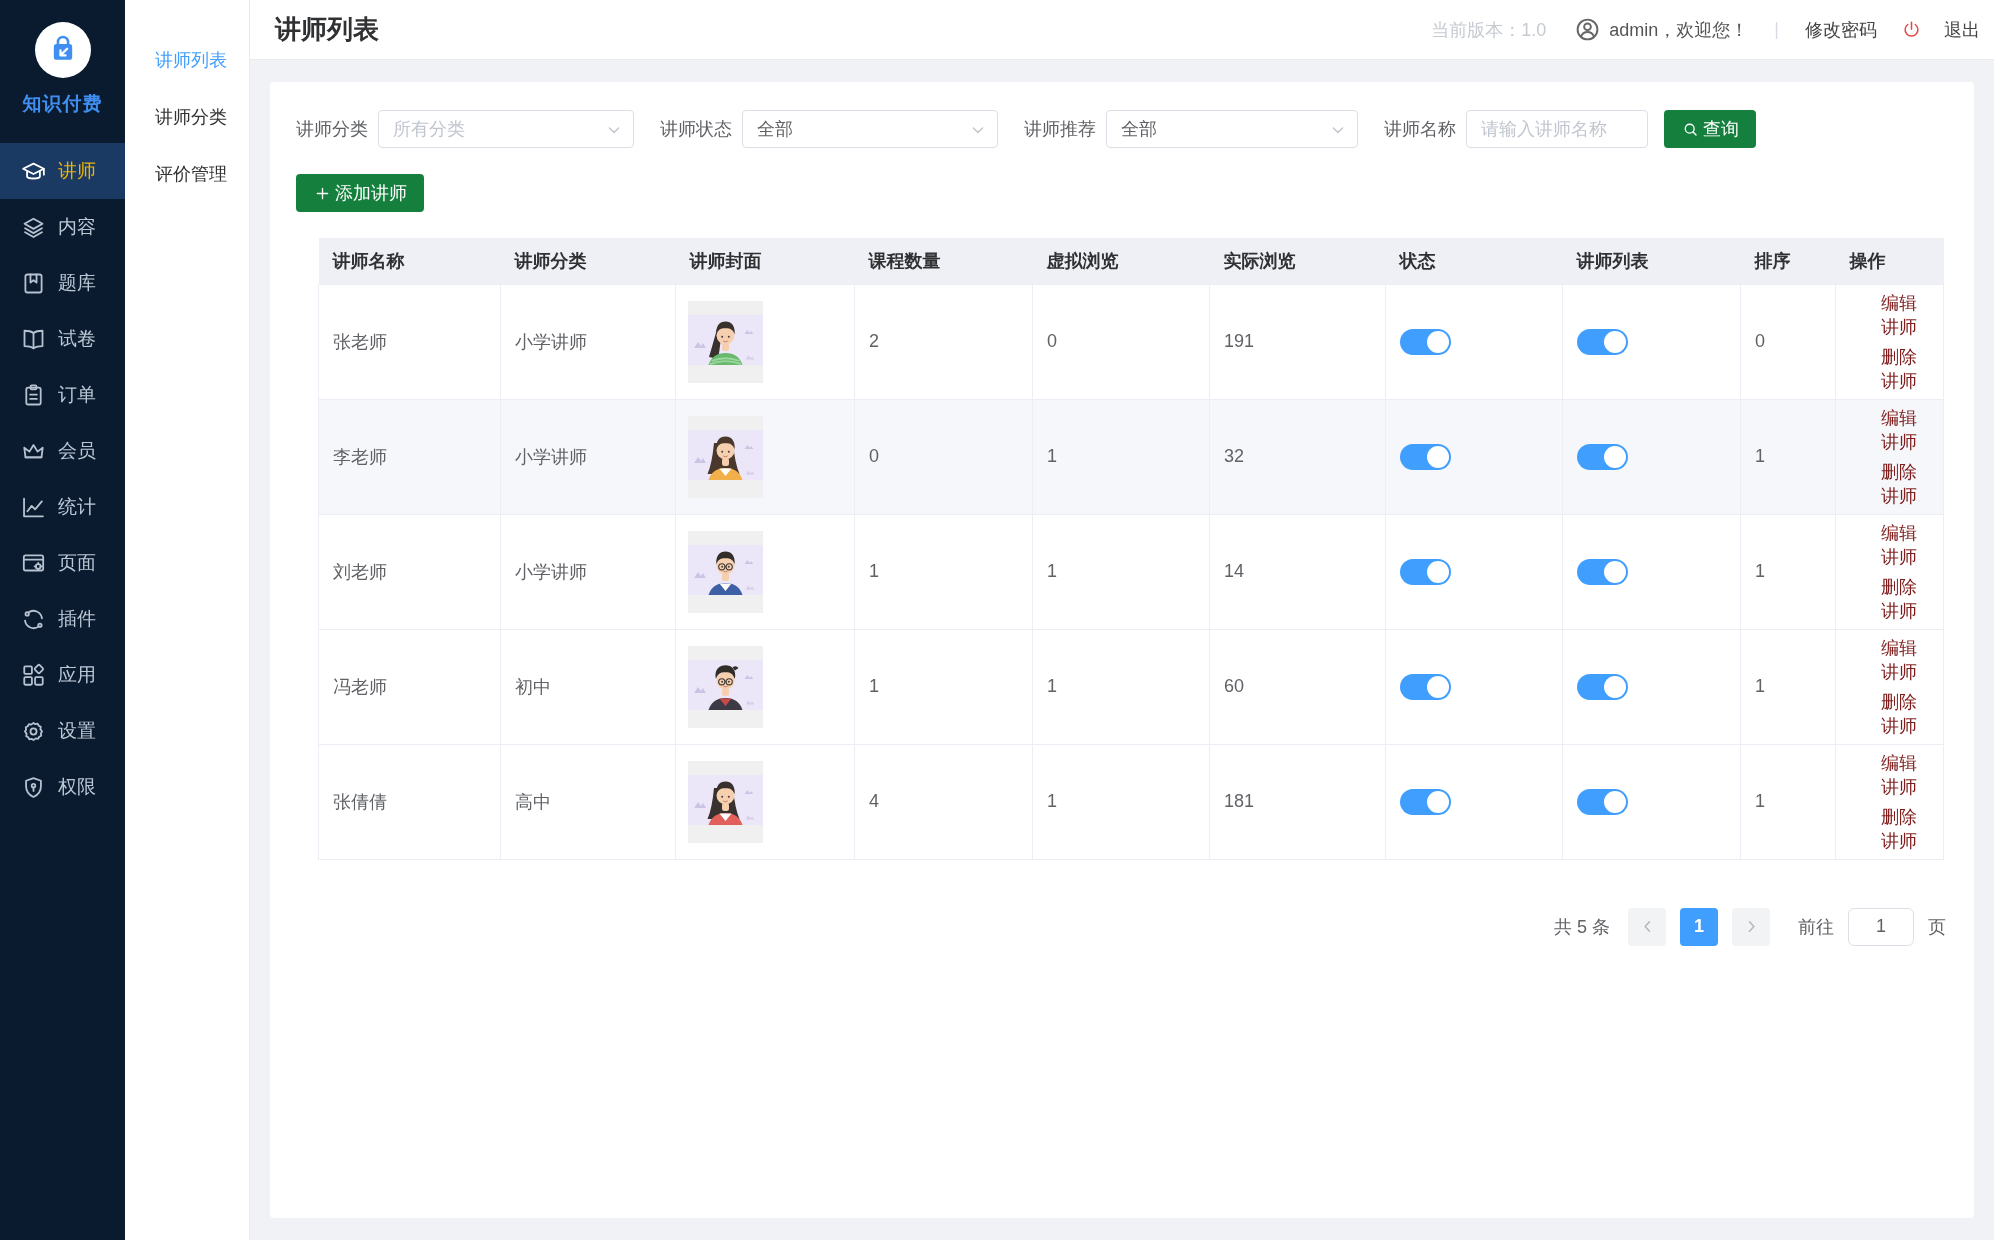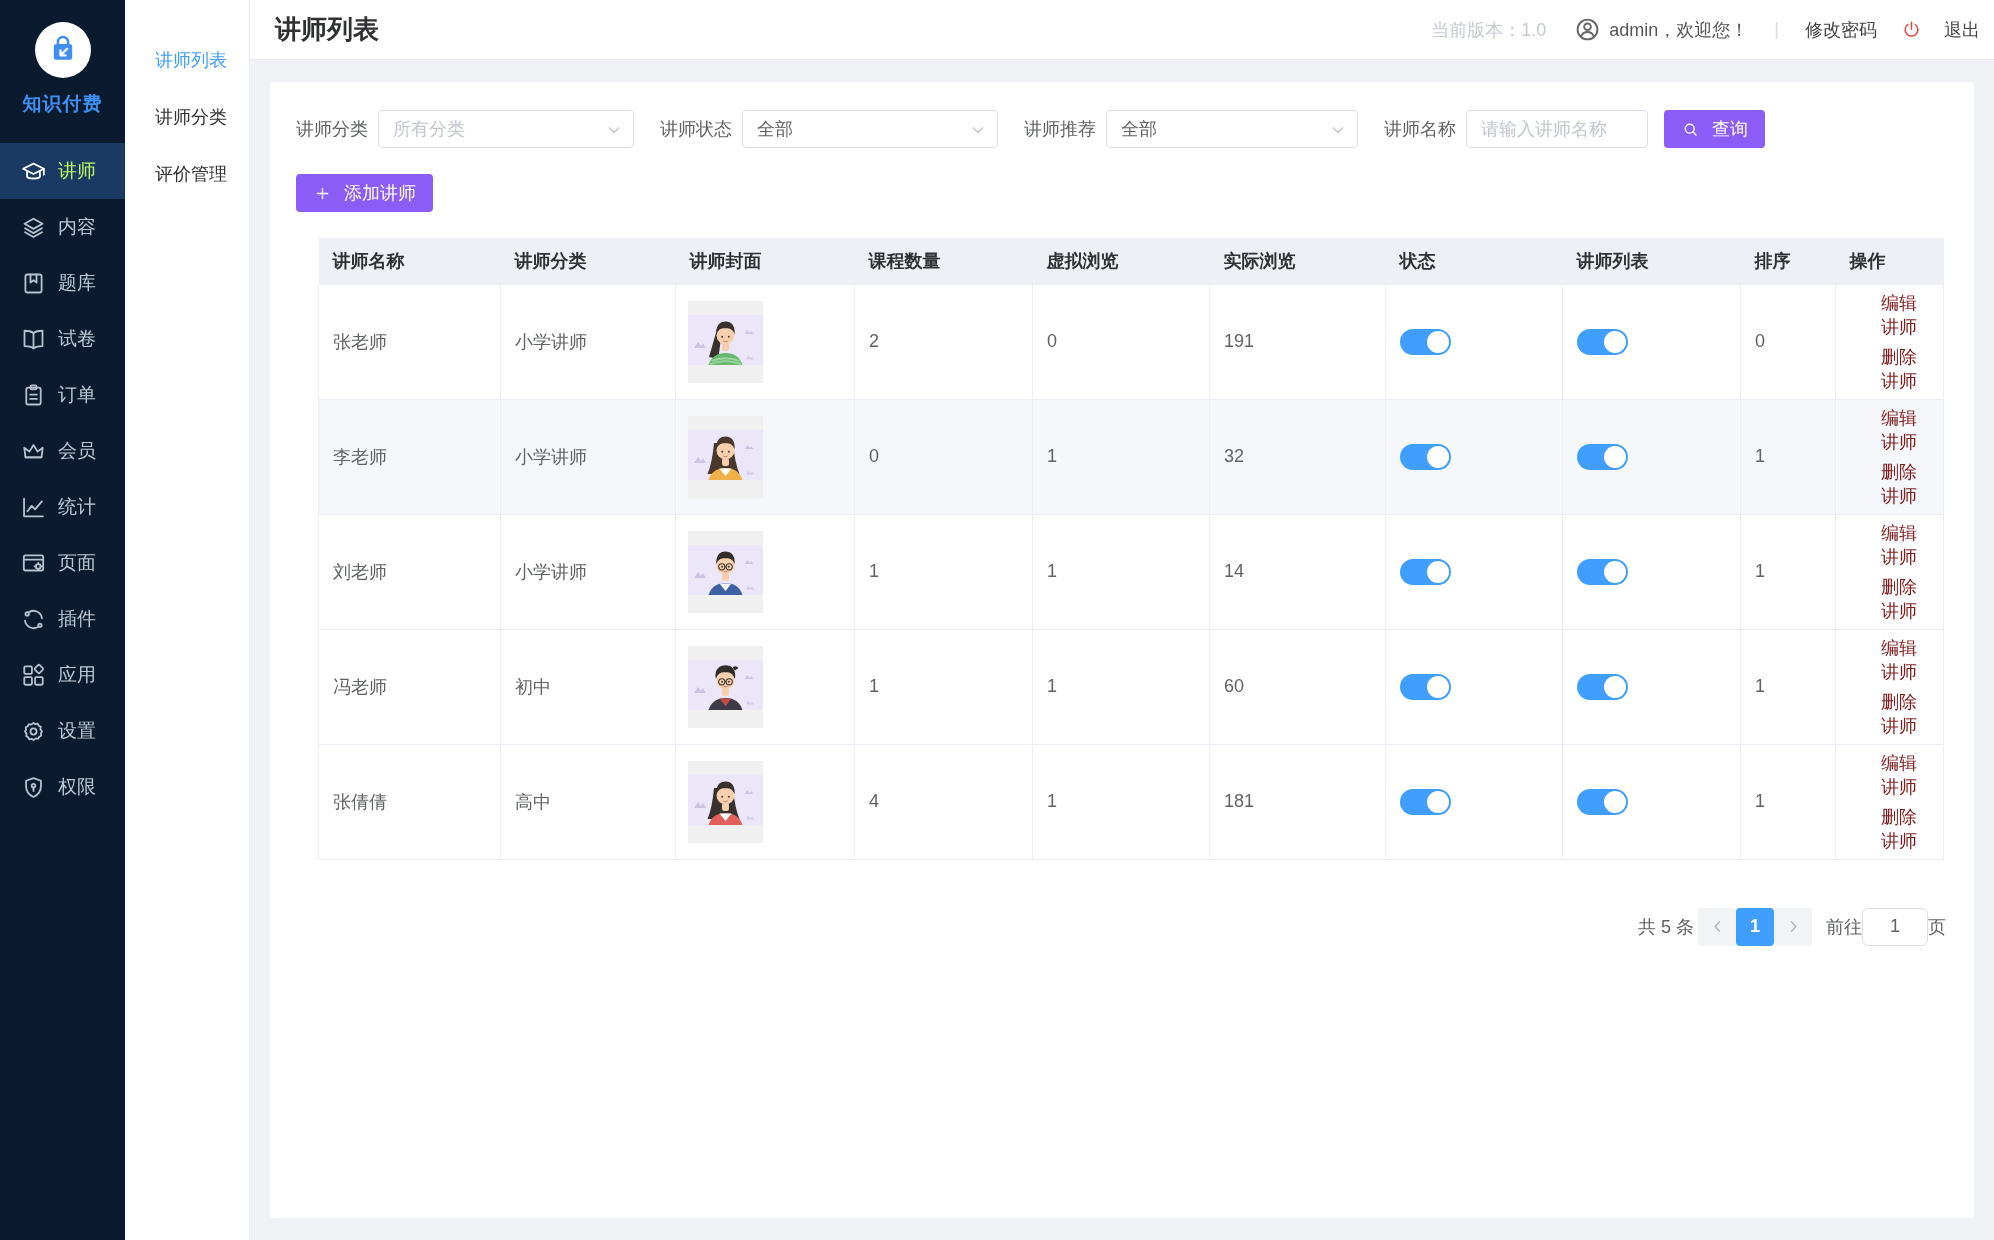--- a/index.html
+++ b/index.html
@@ -12,21 +12,21 @@
   .logo { padding-top:22px; text-align:center; }
   .logo-circle { width:56px; height:56px; border-radius:50%; background:#fff; margin:0 auto;
                  display:flex; align-items:center; justify-content:center; }
   .logo-circle svg { width:38px; height:38px; }
   .logo-text { margin-top:13px; color:#3f8ef0; font-size:19px; font-weight:bold; letter-spacing:1px; }
   .menu { margin-top:26px; }
   .mitem { display:flex; align-items:center; height:56px; padding-left:20px; cursor:pointer;
            color:#bdc8d6; font-size:19px; }
   .mitem .micon { width:27px; height:27px; margin-right:11px; display:inline-flex; }
   .mitem .micon svg { width:27px; height:27px; stroke:#b7c2d0; }
-  .mitem.active { background:#1a3a64; color:#bef264; }
+  .mitem.active { background:#1a3a64; color:#eab308; }
   .mitem.active .micon svg { stroke:#ffffff; }
 
   
   .subbar { width:125px; min-width:125px; height:100%; background:#fff; border-right:1px solid #e8eaee; padding-top:32px; }
   .sitem { height:57px; line-height:57px; padding-left:30px; font-size:18px; color:#333; cursor:pointer; }
   .sitem.active { color:#409eff; }
 
   
   .main { flex:1; display:flex; flex-direction:column; background:#f0f2f5; }
   .topbar { height:60px; min-height:60px; background:#fff; display:flex; align-items:center;
@@ -51,41 +51,41 @@
             display:flex; align-items:center; padding:0 48px 0 14px; font-size:18px; cursor:pointer; margin-right:26px; }
   .select .val { color:#606266; } .select .ph { color:#c0c6cf; }
   .select .chev { position:absolute; right:9px; top:9px; }
   .select .chev svg { width:20px; height:20px; stroke:#c0c4cc; }
   .w1 { width:256px; } .w2 { width:256px; } .w3 { width:252px; }
   .tinput { width:182px; height:38px; border:1px solid #dcdfe6; border-radius:4px; padding:0 14px;
             font-size:18px; color:#606266; outline:none; margin-right:16px; font-family:inherit; }
   .tinput::placeholder { color:#c0c6cf; }
   .btn { border:none; border-radius:4px; height:38px; display:inline-flex; align-items:center;
          font-size:18px; cursor:pointer; font-family:inherit; }
-  .btn.primary { background:#8b5cf6; color:#fff; padding:0 17px; gap:12px; }
+  .btn.primary { background:#15803d; color:#fff; padding:0 17px; gap:3px; }
   .sicon svg { width:19px; height:19px; stroke:#fff; display:block; }
   .btn.add { margin-top:26px; }
 
   
   .ltable { border-collapse:collapse; table-layout:fixed; width:1625px; margin:26px 0 0 22px; }
   .ltable th { background:#eef0f5; height:46px; text-align:left; padding-left:14px;
                font-size:18px; color:#303133; font-weight:bold; border-bottom:1px solid #ebeef5; }
   .ltable td { height:93px; border:1px solid #ebeef5; padding-left:14px;
                font-size:18px; color:#606266; vertical-align:middle; background:#fff; }
   .ltable tr.hl td { background:#f5f7fa; }
   .ltable td.avcell { padding:0 0 0 12px; }
   .avatar { display:block; }
   .ltable td.actions { text-align:right; padding-right:12px; }
   .op-link { display:block; color:#7f1d1d; cursor:pointer; margin:6px 14px; text-decoration:none; }
 
   .switch { width:51px; height:26px; border-radius:13px; background:#409eff; position:relative; cursor:pointer; }
   .switch .knob { position:absolute; top:2px; right:2px; width:22px; height:22px; border-radius:50%; background:#fff; }
 
   
-  .pager { display:flex; align-items:center; justify-content:flex-end; margin-top:48px; padding-right:2px; }
+  .pager { display:flex; align-items:center; justify-content:flex-end; margin-top:48px; padding-right:2px; gap:14px; }
   .ptotal { font-size:18px; color:#606266; margin-right:4px; }
   .pbtn { width:38px; height:38px; border:none; border-radius:4px; background:#f2f3f5;
           display:inline-flex; align-items:center; justify-content:center; cursor:pointer;
           font-size:18px; color:#606266; font-family:inherit; }
   .pbtn svg { width:18px; height:18px; stroke:#b4b9c2; }
   .pbtn.active { background:#409eff; color:#fff; font-weight:bold; }
   .pgoto { font-size:18px; color:#606266; }
   .pgoto.first { margin-left:14px; }
   .pinput { width:66px; height:38px; border:1px solid #dcdfe6; border-radius:6px; text-align:center;
             font-size:18px; color:#606266; outline:none; font-family:inherit; }

